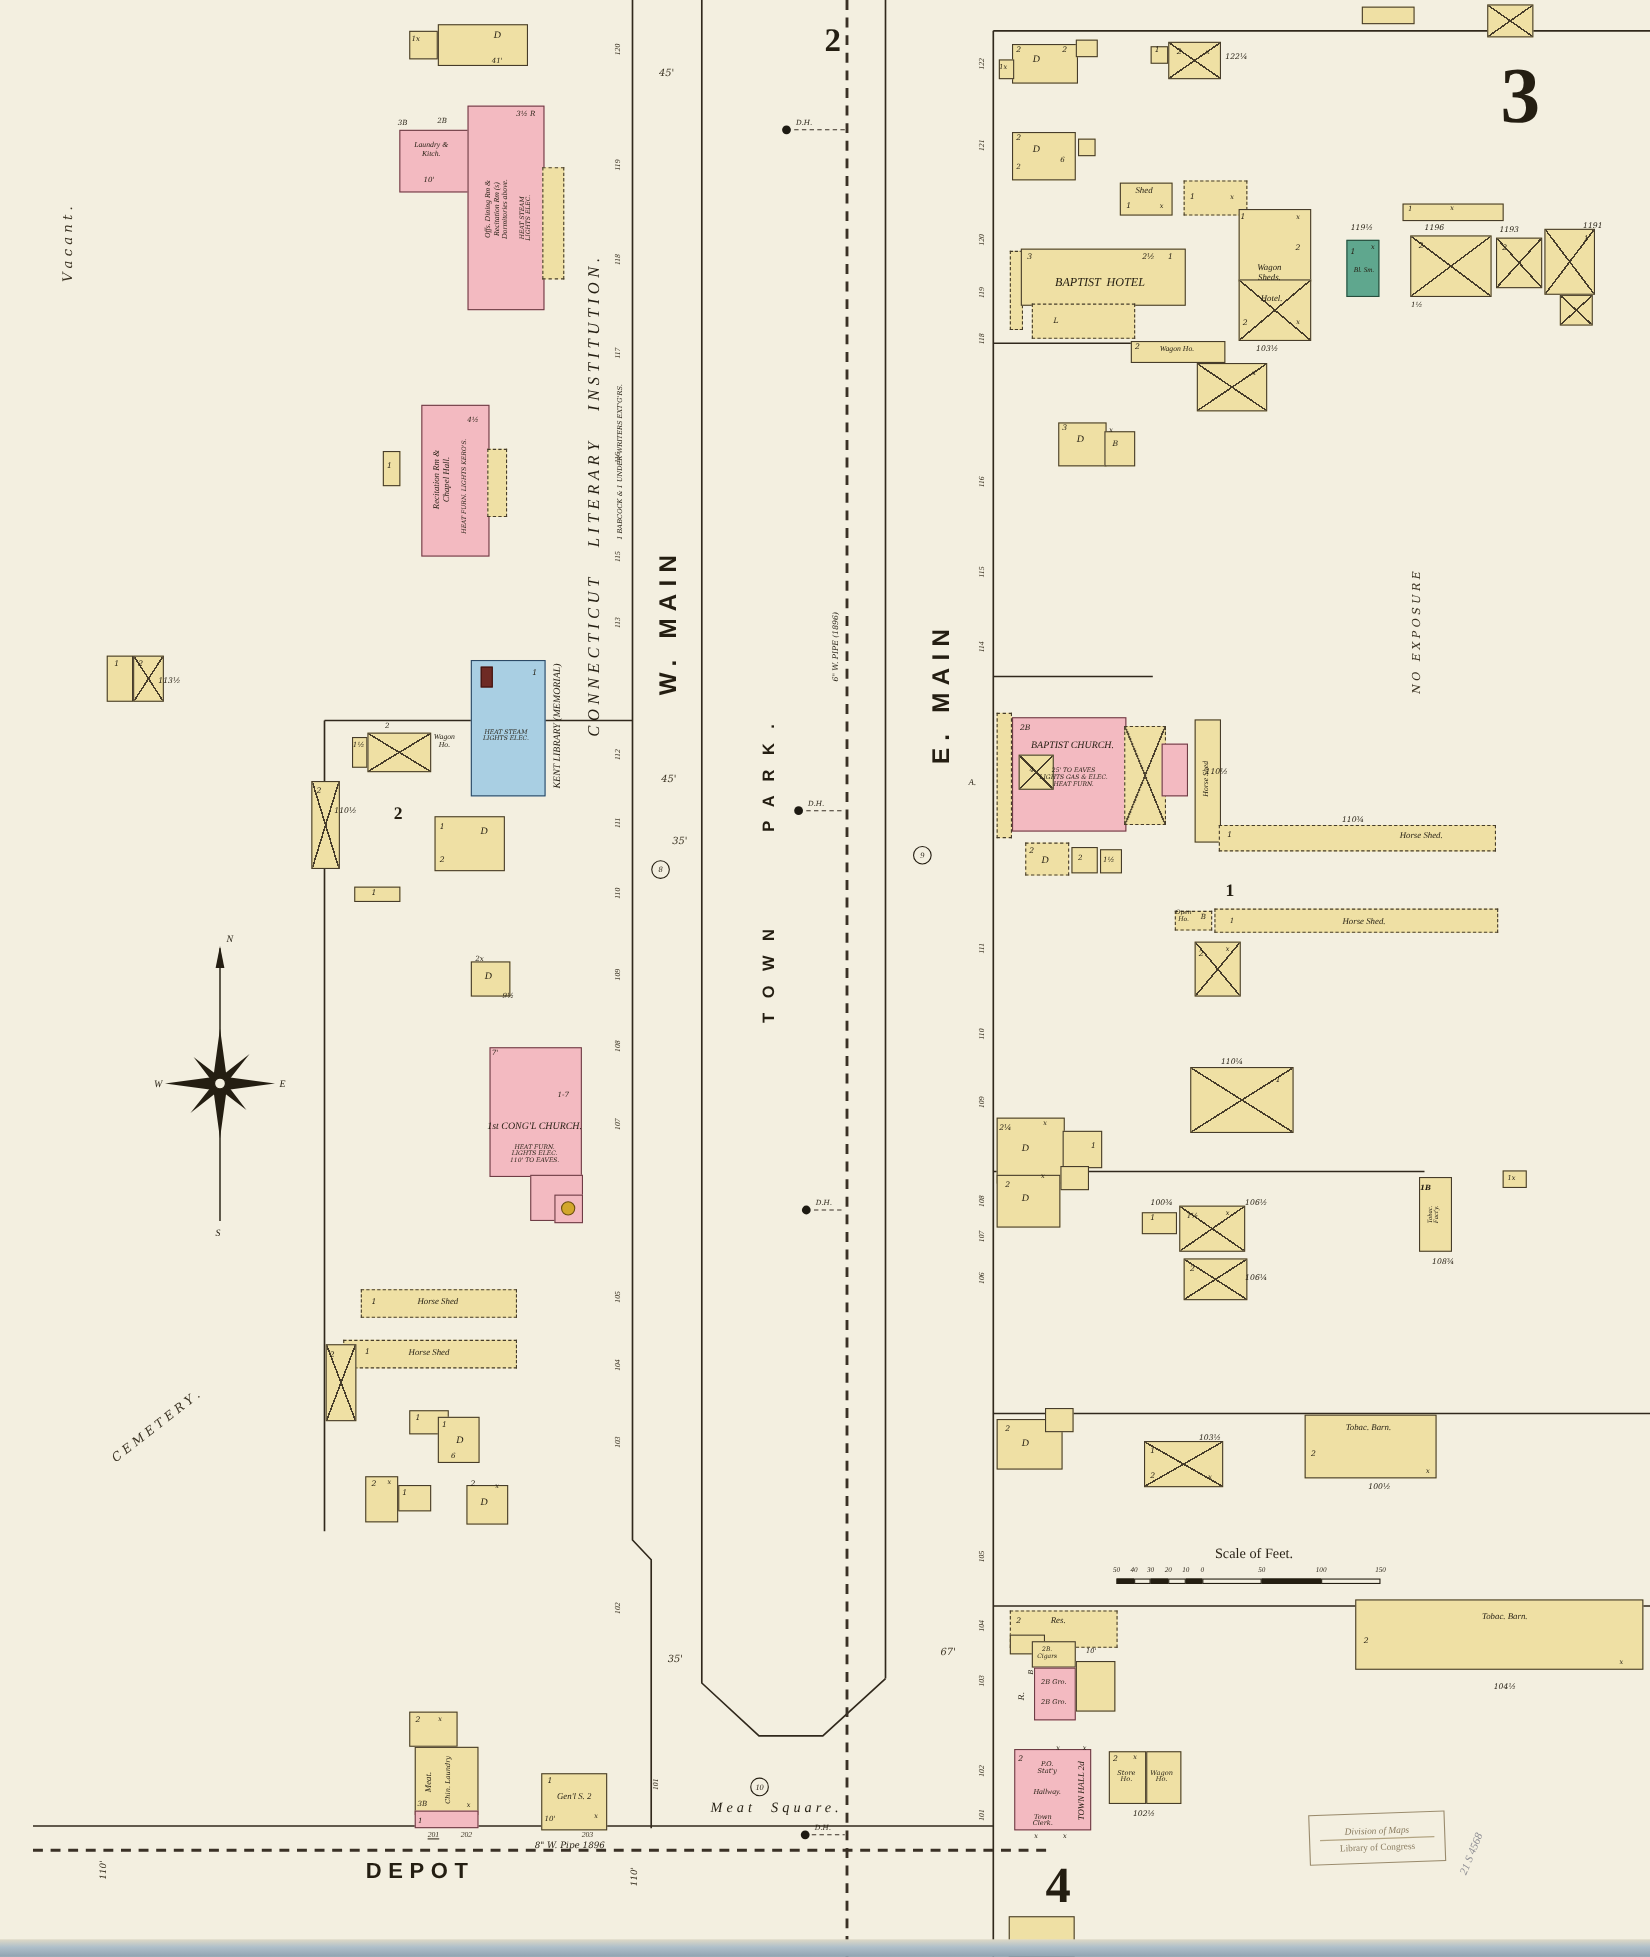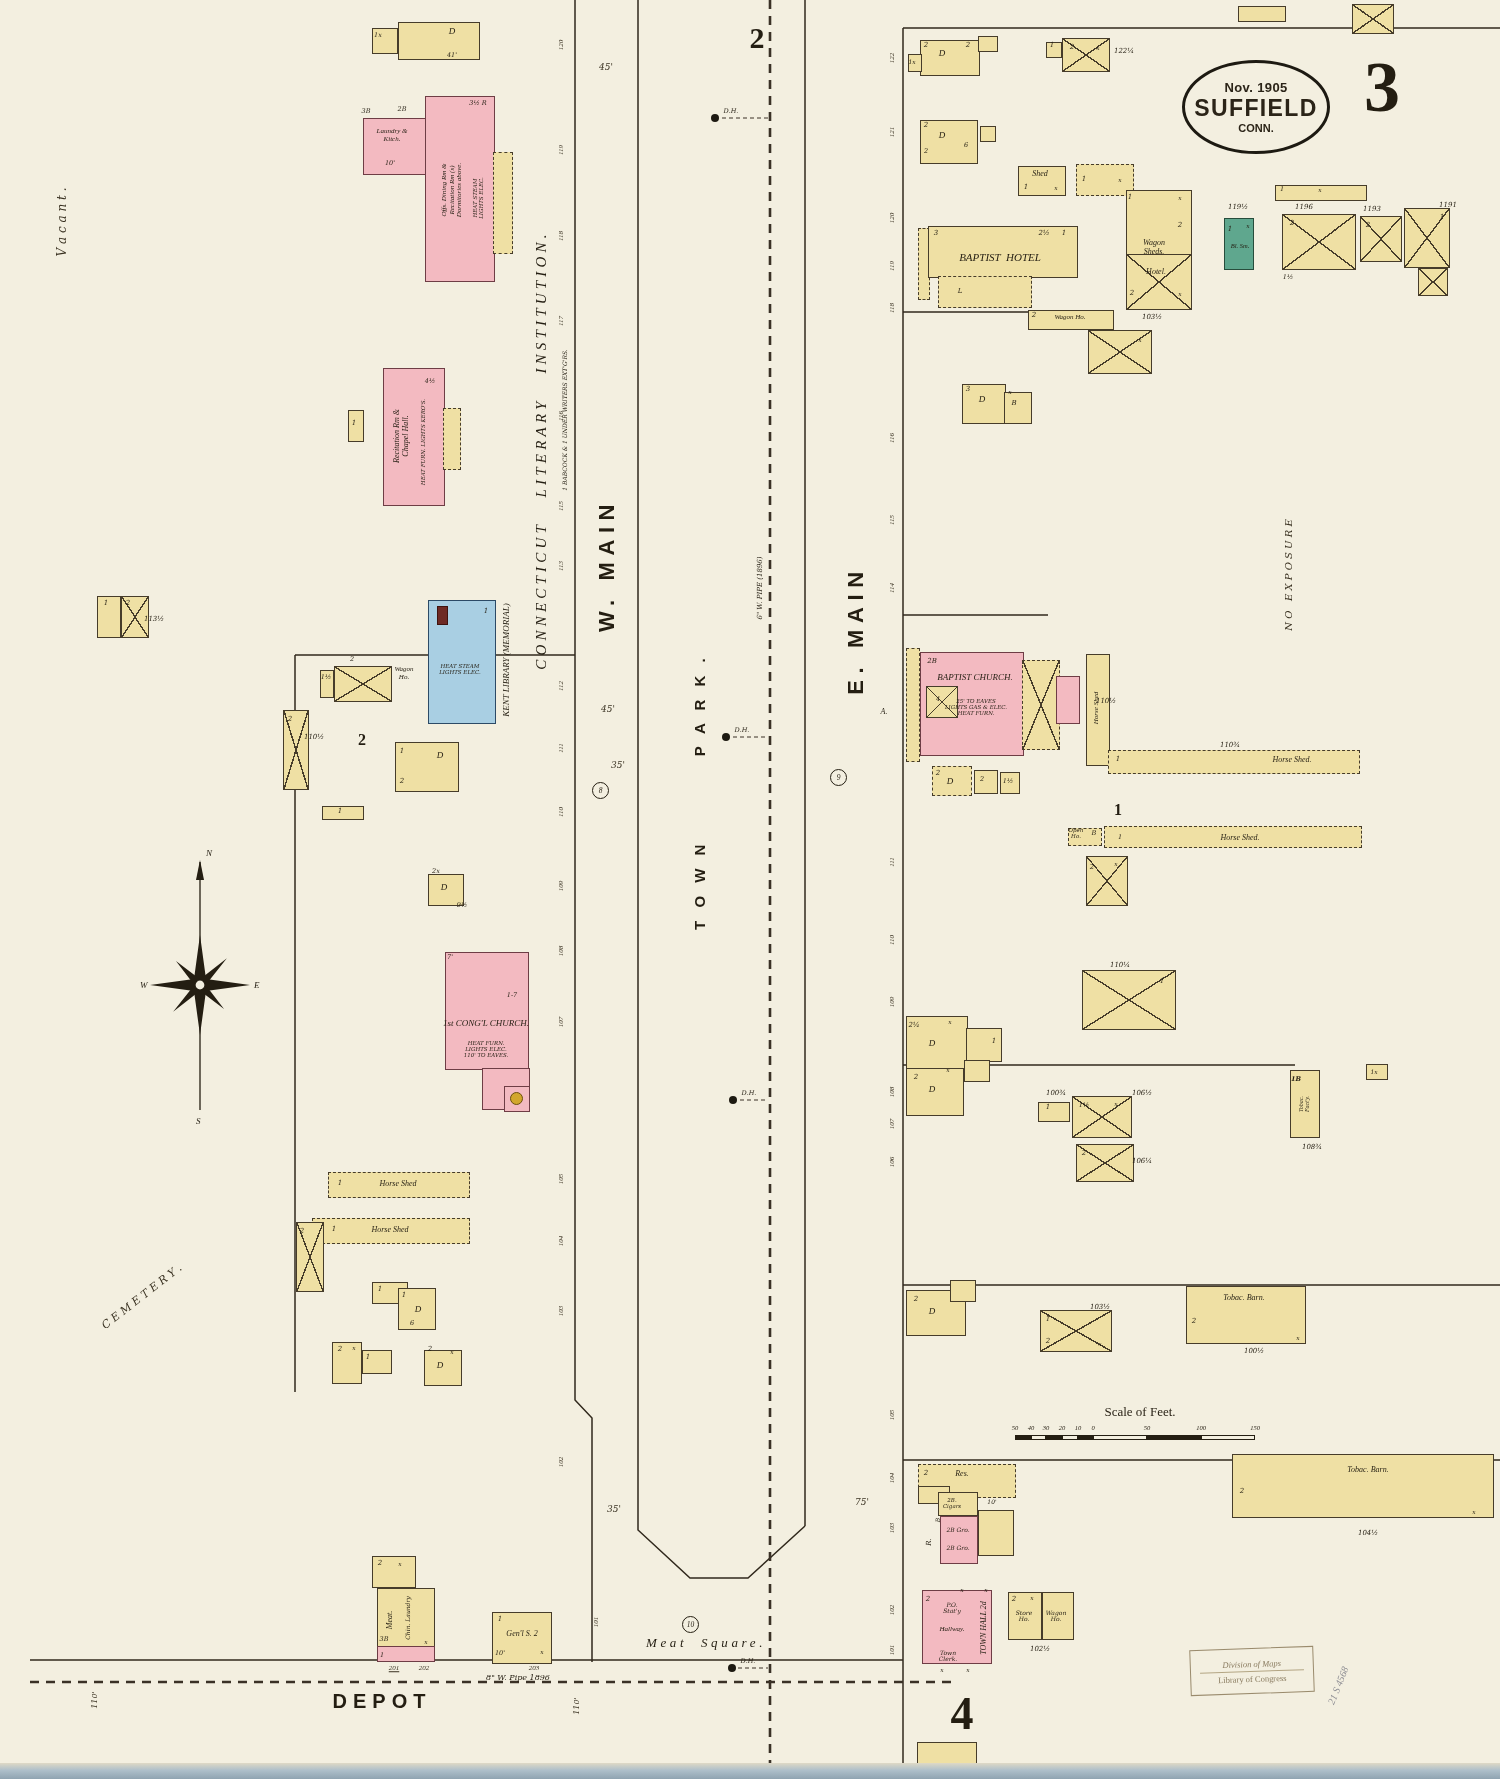--- a/index.html
+++ b/index.html
@@ -79,25 +79,20 @@
         <path d="M30,1682 H955"></path>
       </g>
     <g id="g-leaders" fill="none" stroke="#3a3126" stroke-width="1" stroke-dasharray="4 3">
         <path d="M722,118 H768"></path>
         <path d="M733,737 H768"></path>
         <path d="M740,1100 H768"></path>
         <path d="M738,1668 H768"></path>
       </g>
   </svg>
 
-  <div class="oval">
-    <div class="t1">Nov. 1905</div>
-    <div class="t2">SUFFIELD</div>
-    <div class="t3">CONN.</div>
-  </div>
 
   <svg class="compass" style="left:130px;top:830px" width="150" height="300">
     <line x1="70" y1="32" x2="70" y2="280" stroke="#241e12" stroke-width="1.3"></line>
     <polygon points="66,50 74,50 70,30" fill="#241e12"></polygon>
     <polygon points="70,105 76,149 120,155 76,161 70,205 64,161 20,155 64,149" fill="#241e12"></polygon>
     <polygon points="70,117 74,151 104,155 74,159 70,193 66,159 36,155 66,151" fill="#241e12" transform="rotate(45 70 155)"></polygon>
     <circle cx="70" cy="155" r="5" fill="#f3efe0" stroke="#241e12" stroke-width="1.2"></circle>
     <text x="76" y="26" font-size="9" font-family="Liberation Serif" font-style="italic" fill="#241e12" id="cmp-n">N</text>
     <text x="10" y="158" font-size="9" font-family="Liberation Serif" font-style="italic" fill="#241e12" id="cmp-w">W</text>
     <text x="124" y="158" font-size="9" font-family="Liberation Serif" font-style="italic" fill="#241e12" id="cmp-e">E</text>
@@ -320,21 +315,21 @@
     <div class="lbl k-num" style="left: 394px; top: 1669px; font-size: 7px; transform: translate(-50%, -50%) rotate(0deg); text-decoration: underline;">201</div>
     <div class="lbl k-num" style="left: 424px; top: 1669px; font-size: 7px; transform: translate(-50%, -50%) rotate(0deg);">202</div>
     <div class="lbl k-num" style="left: 534px; top: 1669px; font-size: 7px; transform: translate(-50%, -50%) rotate(0deg);">203</div>
     <div class="lbl k-num" style="left: 597px; top: 1622px; font-size: 7px; transform: translate(-50%, -50%) rotate(-90deg);">101</div>
     <div class="lbl k-scr" style="left: 95px; top: 1700px; font-size: 8px; transform: translate(-50%, -50%) rotate(-90deg);">110'</div>
     <div class="lbl k-scr" style="left: 577px; top: 1706px; font-size: 8px; transform: translate(-50%, -50%) rotate(-90deg);">110'</div>
     <div class="lbl k-scr" style="left: 606px; top: 68px; font-size: 9px; transform: translate(-50%, -50%) rotate(0deg);">45'</div>
     <div class="lbl k-scr" style="left: 608px; top: 710px; font-size: 9px; transform: translate(-50%, -50%) rotate(0deg);">45'</div>
     <div class="lbl k-scr" style="left: 618px; top: 766px; font-size: 9px; transform: translate(-50%, -50%) rotate(0deg);">35'</div>
     <div class="lbl k-scr" style="left: 614px; top: 1510px; font-size: 9px; transform: translate(-50%, -50%) rotate(0deg);">35'</div>
-    <div class="lbl k-scr" style="left: 862px; top: 1503px; font-size: 9px; transform: translate(-50%, -50%) rotate(0deg);">75'</div>
+    <div class="lbl k-scr" style="left: 862px; top: 1503px; font-size: 9px; transform: translate(-50%, -50%) rotate(0deg);">67'</div>
     <div class="lbl k-num" style="left: 562px; top: 45px; font-size: 7px; transform: translate(-50%, -50%) rotate(-90deg);">120</div>
     <div class="lbl k-num" style="left: 562px; top: 150px; font-size: 7px; transform: translate(-50%, -50%) rotate(-90deg);">119</div>
     <div class="lbl k-num" style="left: 562px; top: 236px; font-size: 7px; transform: translate(-50%, -50%) rotate(-90deg);">118</div>
     <div class="lbl k-num" style="left: 562px; top: 321px; font-size: 7px; transform: translate(-50%, -50%) rotate(-90deg);">117</div>
     <div class="lbl k-num" style="left: 562px; top: 416px; font-size: 7px; transform: translate(-50%, -50%) rotate(-90deg);">116</div>
     <div class="lbl k-num" style="left: 562px; top: 506px; font-size: 7px; transform: translate(-50%, -50%) rotate(-90deg);">115</div>
     <div class="lbl k-num" style="left: 562px; top: 566px; font-size: 7px; transform: translate(-50%, -50%) rotate(-90deg);">113</div>
     <div class="lbl k-num" style="left: 562px; top: 686px; font-size: 7px; transform: translate(-50%, -50%) rotate(-90deg);">112</div>
     <div class="lbl k-num" style="left: 562px; top: 748px; font-size: 7px; transform: translate(-50%, -50%) rotate(-90deg);">111</div>
     <div class="lbl k-num" style="left: 562px; top: 812px; font-size: 7px; transform: translate(-50%, -50%) rotate(-90deg);">110</div>

